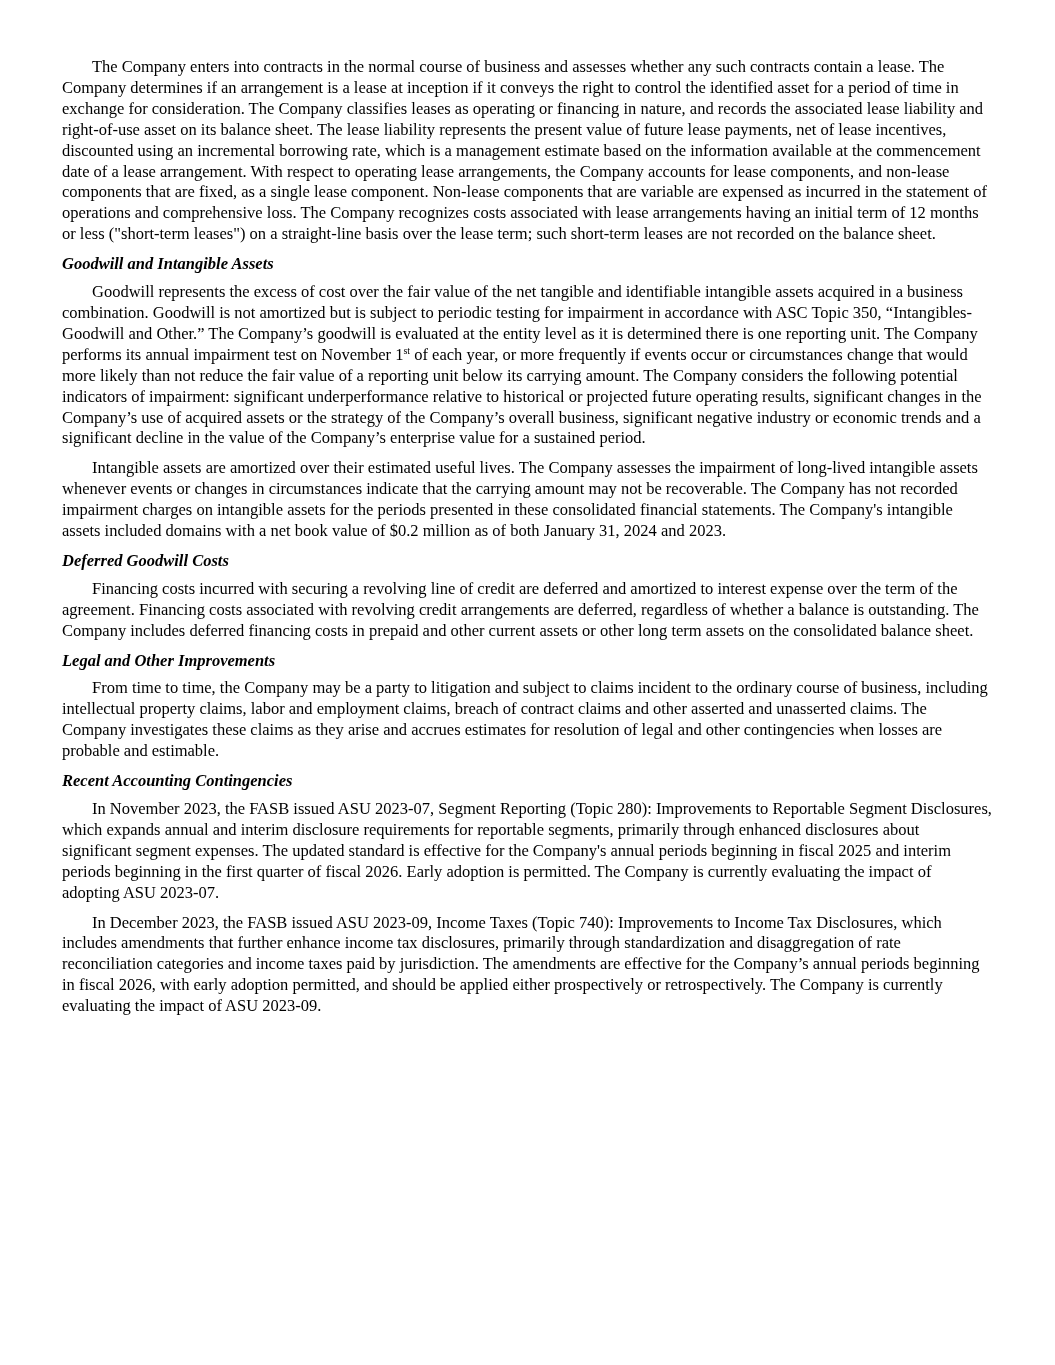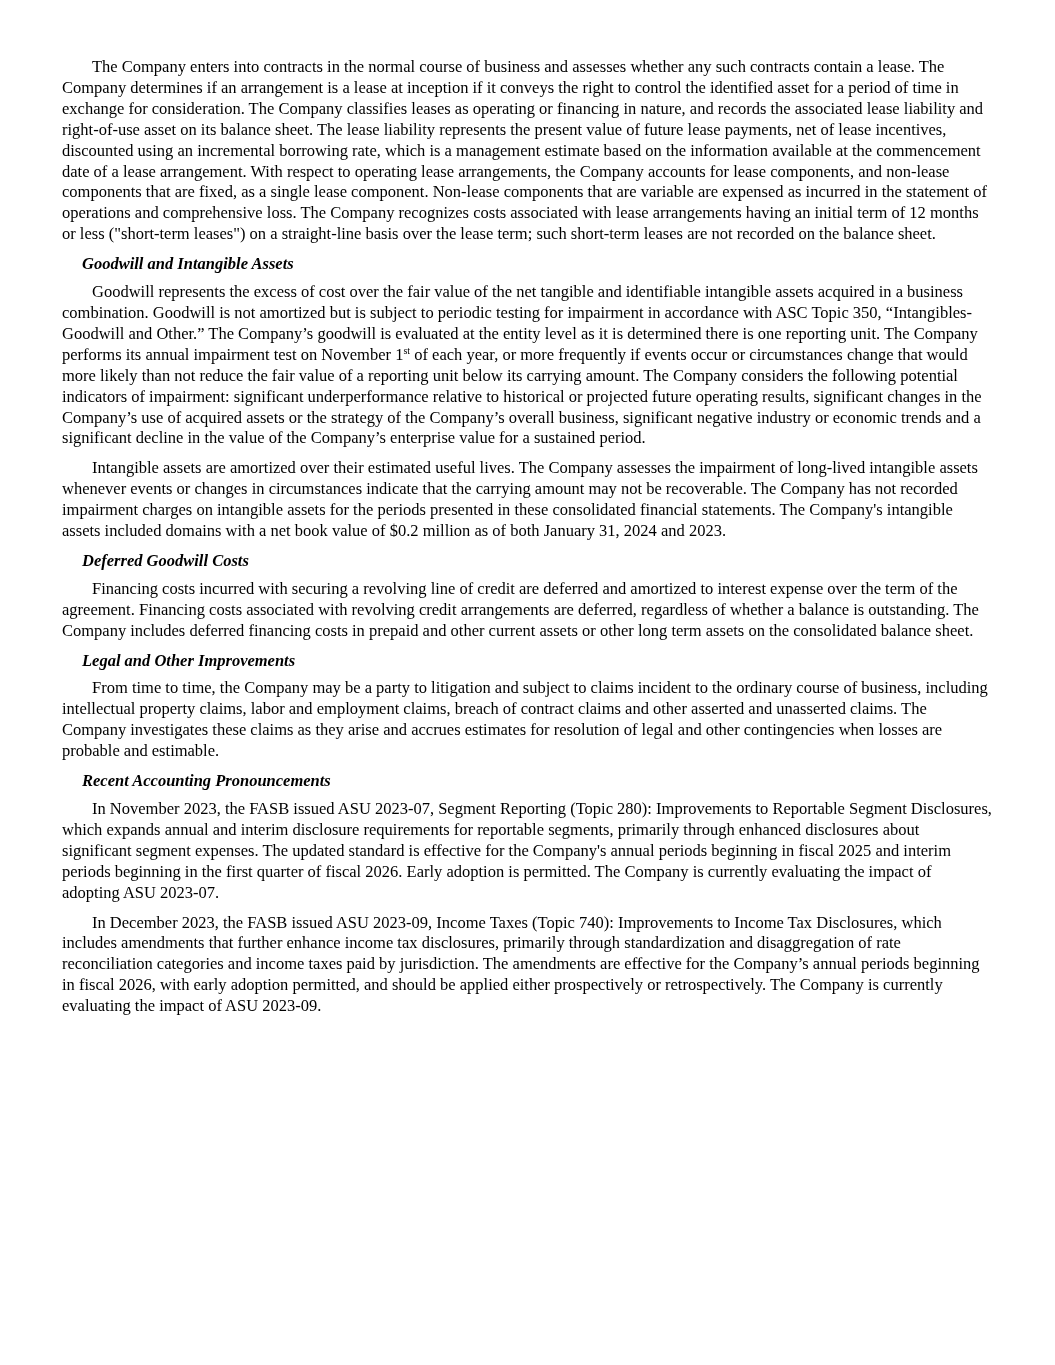--- a/index.html
+++ b/index.html
@@ -23,21 +23,21 @@
   p.body-para {
     margin: 0 0 9px 0;
     text-indent: 30px;
     text-align: left;
   }
   h3.section-heading {
     font-size: 16.5px;
     line-height: 20.9px;
     font-weight: bold;
     font-style: italic;
-    margin: 9px 0 7px 20px;
+    margin: 9px 0 7px 0;
   }
   sup.superscript {
     font-size: 10px;
     line-height: 0;
     vertical-align: baseline;
     position: relative;
     top: -6px;
     margin-top: 35px;
   }
   .page-footer {
@@ -63,21 +63,21 @@
   <p class="body-para">Intangible assets are amortized over their estimated useful lives. The Company assesses the impairment of long-lived intangible assets whenever events or changes in circumstances indicate that the carrying amount may not be recoverable. The Company has not recorded impairment charges on intangible assets for the periods presented in these consolidated financial statements. The Company's intangible assets included domains with a net book value of $0.2 million as of both January 31, 2024 and 2023.</p>
 
   <h3 class="section-heading">Deferred Goodwill Costs</h3>
 
   <p class="body-para">Financing costs incurred with securing a revolving line of credit are deferred and amortized to interest expense over the term of the agreement. Financing costs associated with revolving credit arrangements are deferred, regardless of whether a balance is outstanding. The Company includes deferred financing costs in prepaid and other current assets or other long term assets on the consolidated balance sheet.</p>
 
   <h3 class="section-heading">Legal and Other Improvements</h3>
 
   <p class="body-para">From time to time, the Company may be a party to litigation and subject to claims incident to the ordinary course of business, including intellectual property claims, labor and employment claims, breach of contract claims and other asserted and unasserted claims. The Company investigates these claims as they arise and accrues estimates for resolution of legal and other contingencies when losses are probable and estimable.</p>
 
-  <h3 class="section-heading">Recent Accounting Pronouncements</h3>
+  <h3 class="section-heading">Recent Accounting Contingencies</h3>
 
   <p class="body-para">In November 2023, the FASB issued ASU 2023-07, Segment Reporting (Topic 280): Improvements to Reportable Segment Disclosures, which expands annual and interim disclosure requirements for reportable segments, primarily through enhanced disclosures about significant segment expenses. The updated standard is effective for the Company's annual periods beginning in fiscal 2025 and interim periods beginning in the first quarter of fiscal 2026. Early adoption is permitted. The Company is currently evaluating the impact of adopting ASU 2023-07.</p>
 
   <p class="body-para">In December 2023, the FASB issued ASU 2023-09, Income Taxes (Topic 740): Improvements to Income Tax Disclosures, which includes amendments that further enhance income tax disclosures, primarily through standardization and disaggregation of rate reconciliation categories and income taxes paid by jurisdiction. The amendments are effective for the Company’s annual periods beginning in fiscal 2026, with early adoption permitted, and should be applied either prospectively or retrospectively. The Company is currently evaluating the impact of ASU 2023-09.</p>
 
   <div class="page-footer">67</div>
 
 </div>
 
 </body></html>

